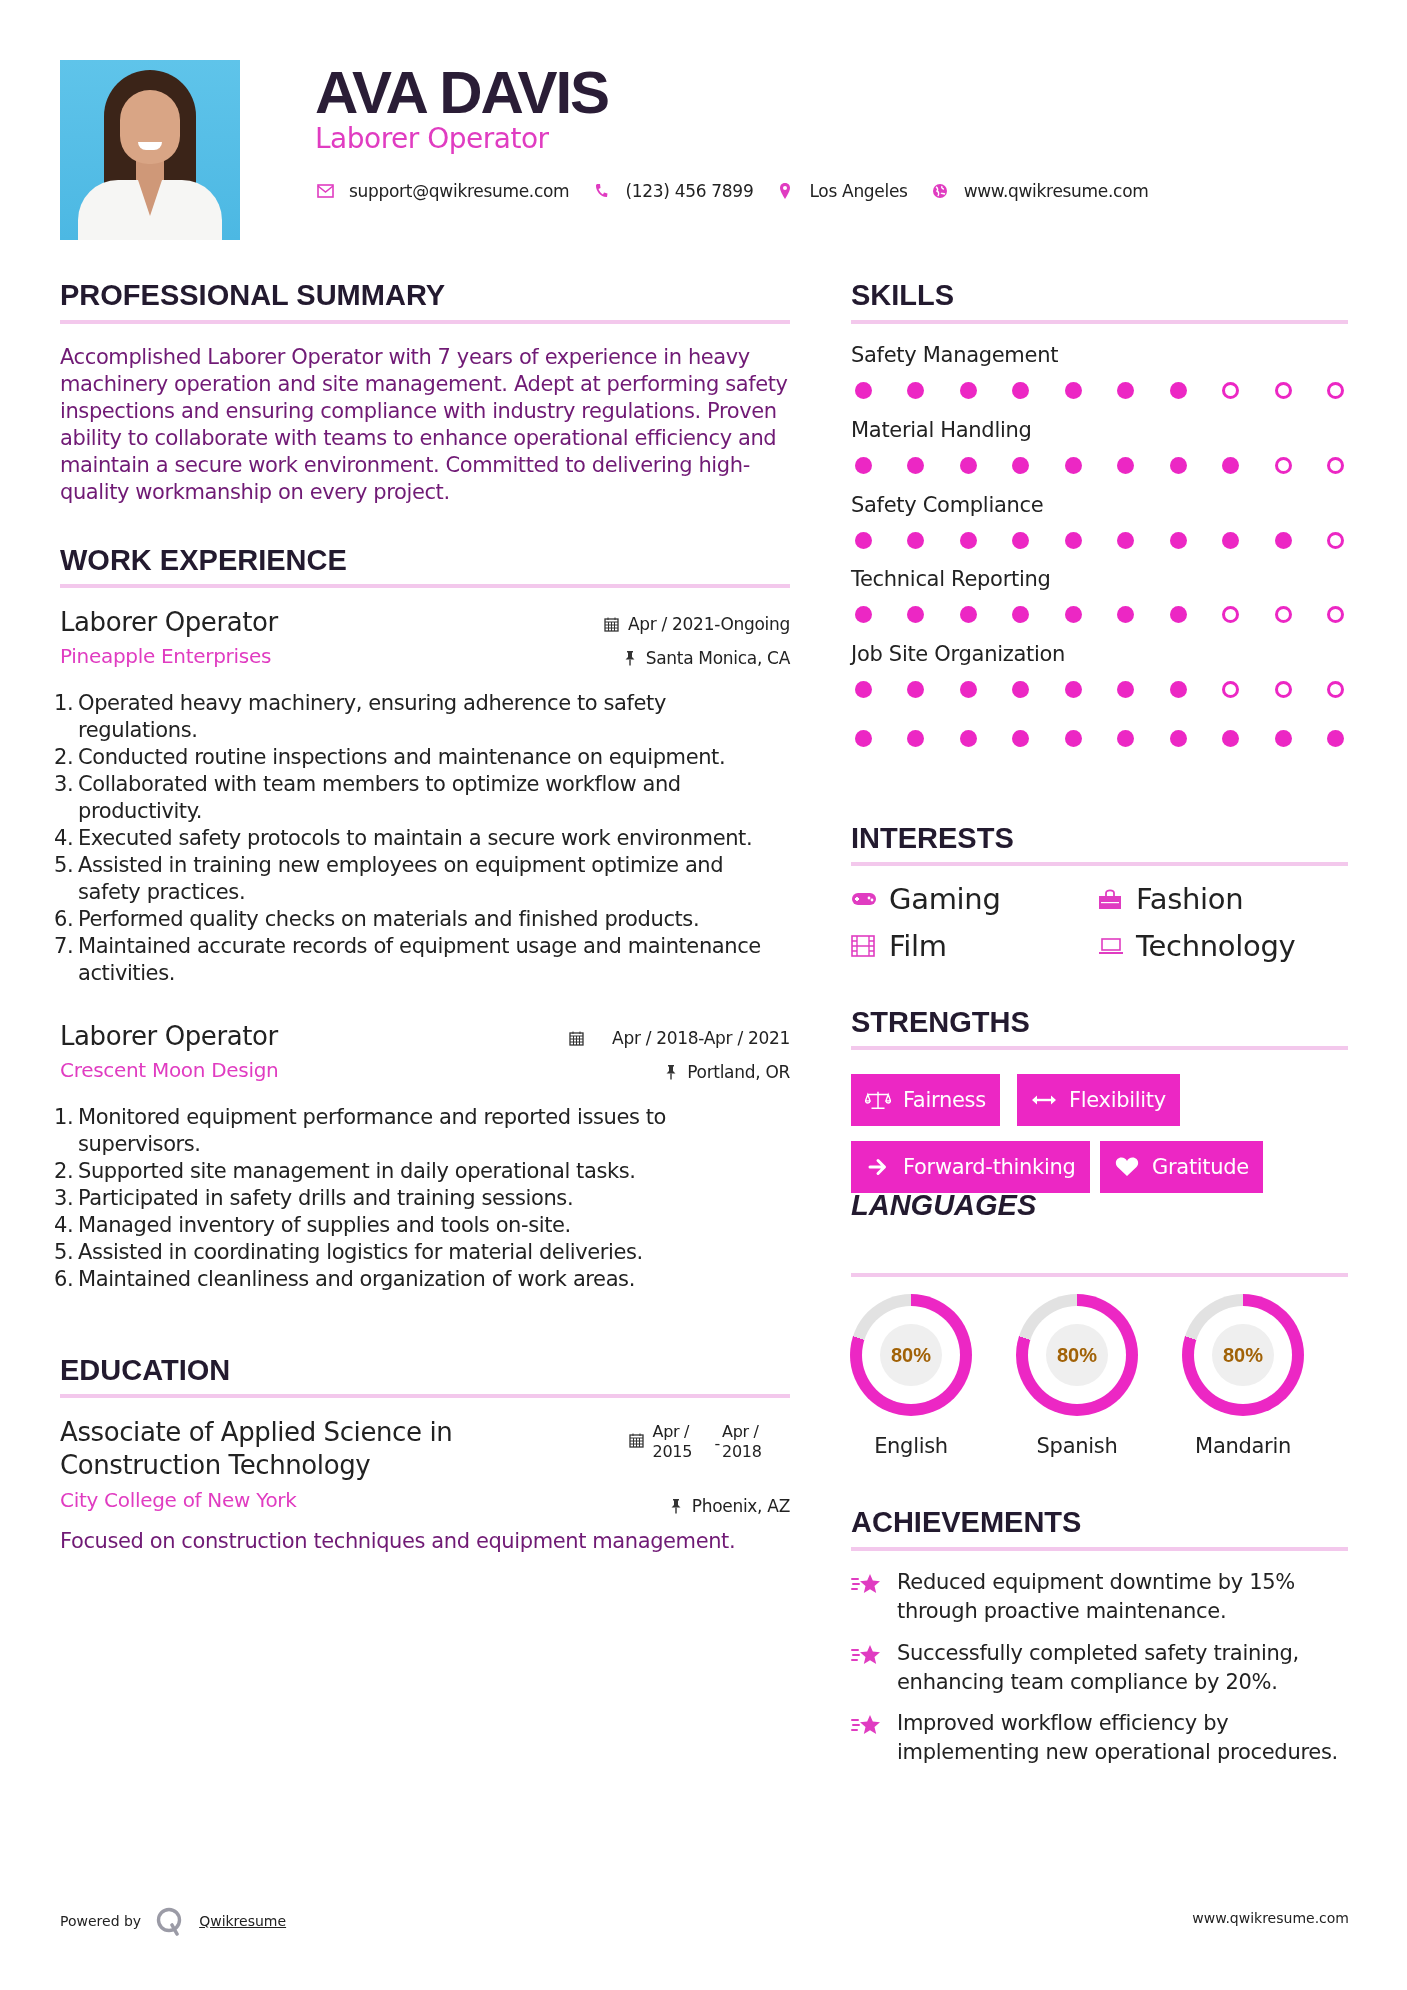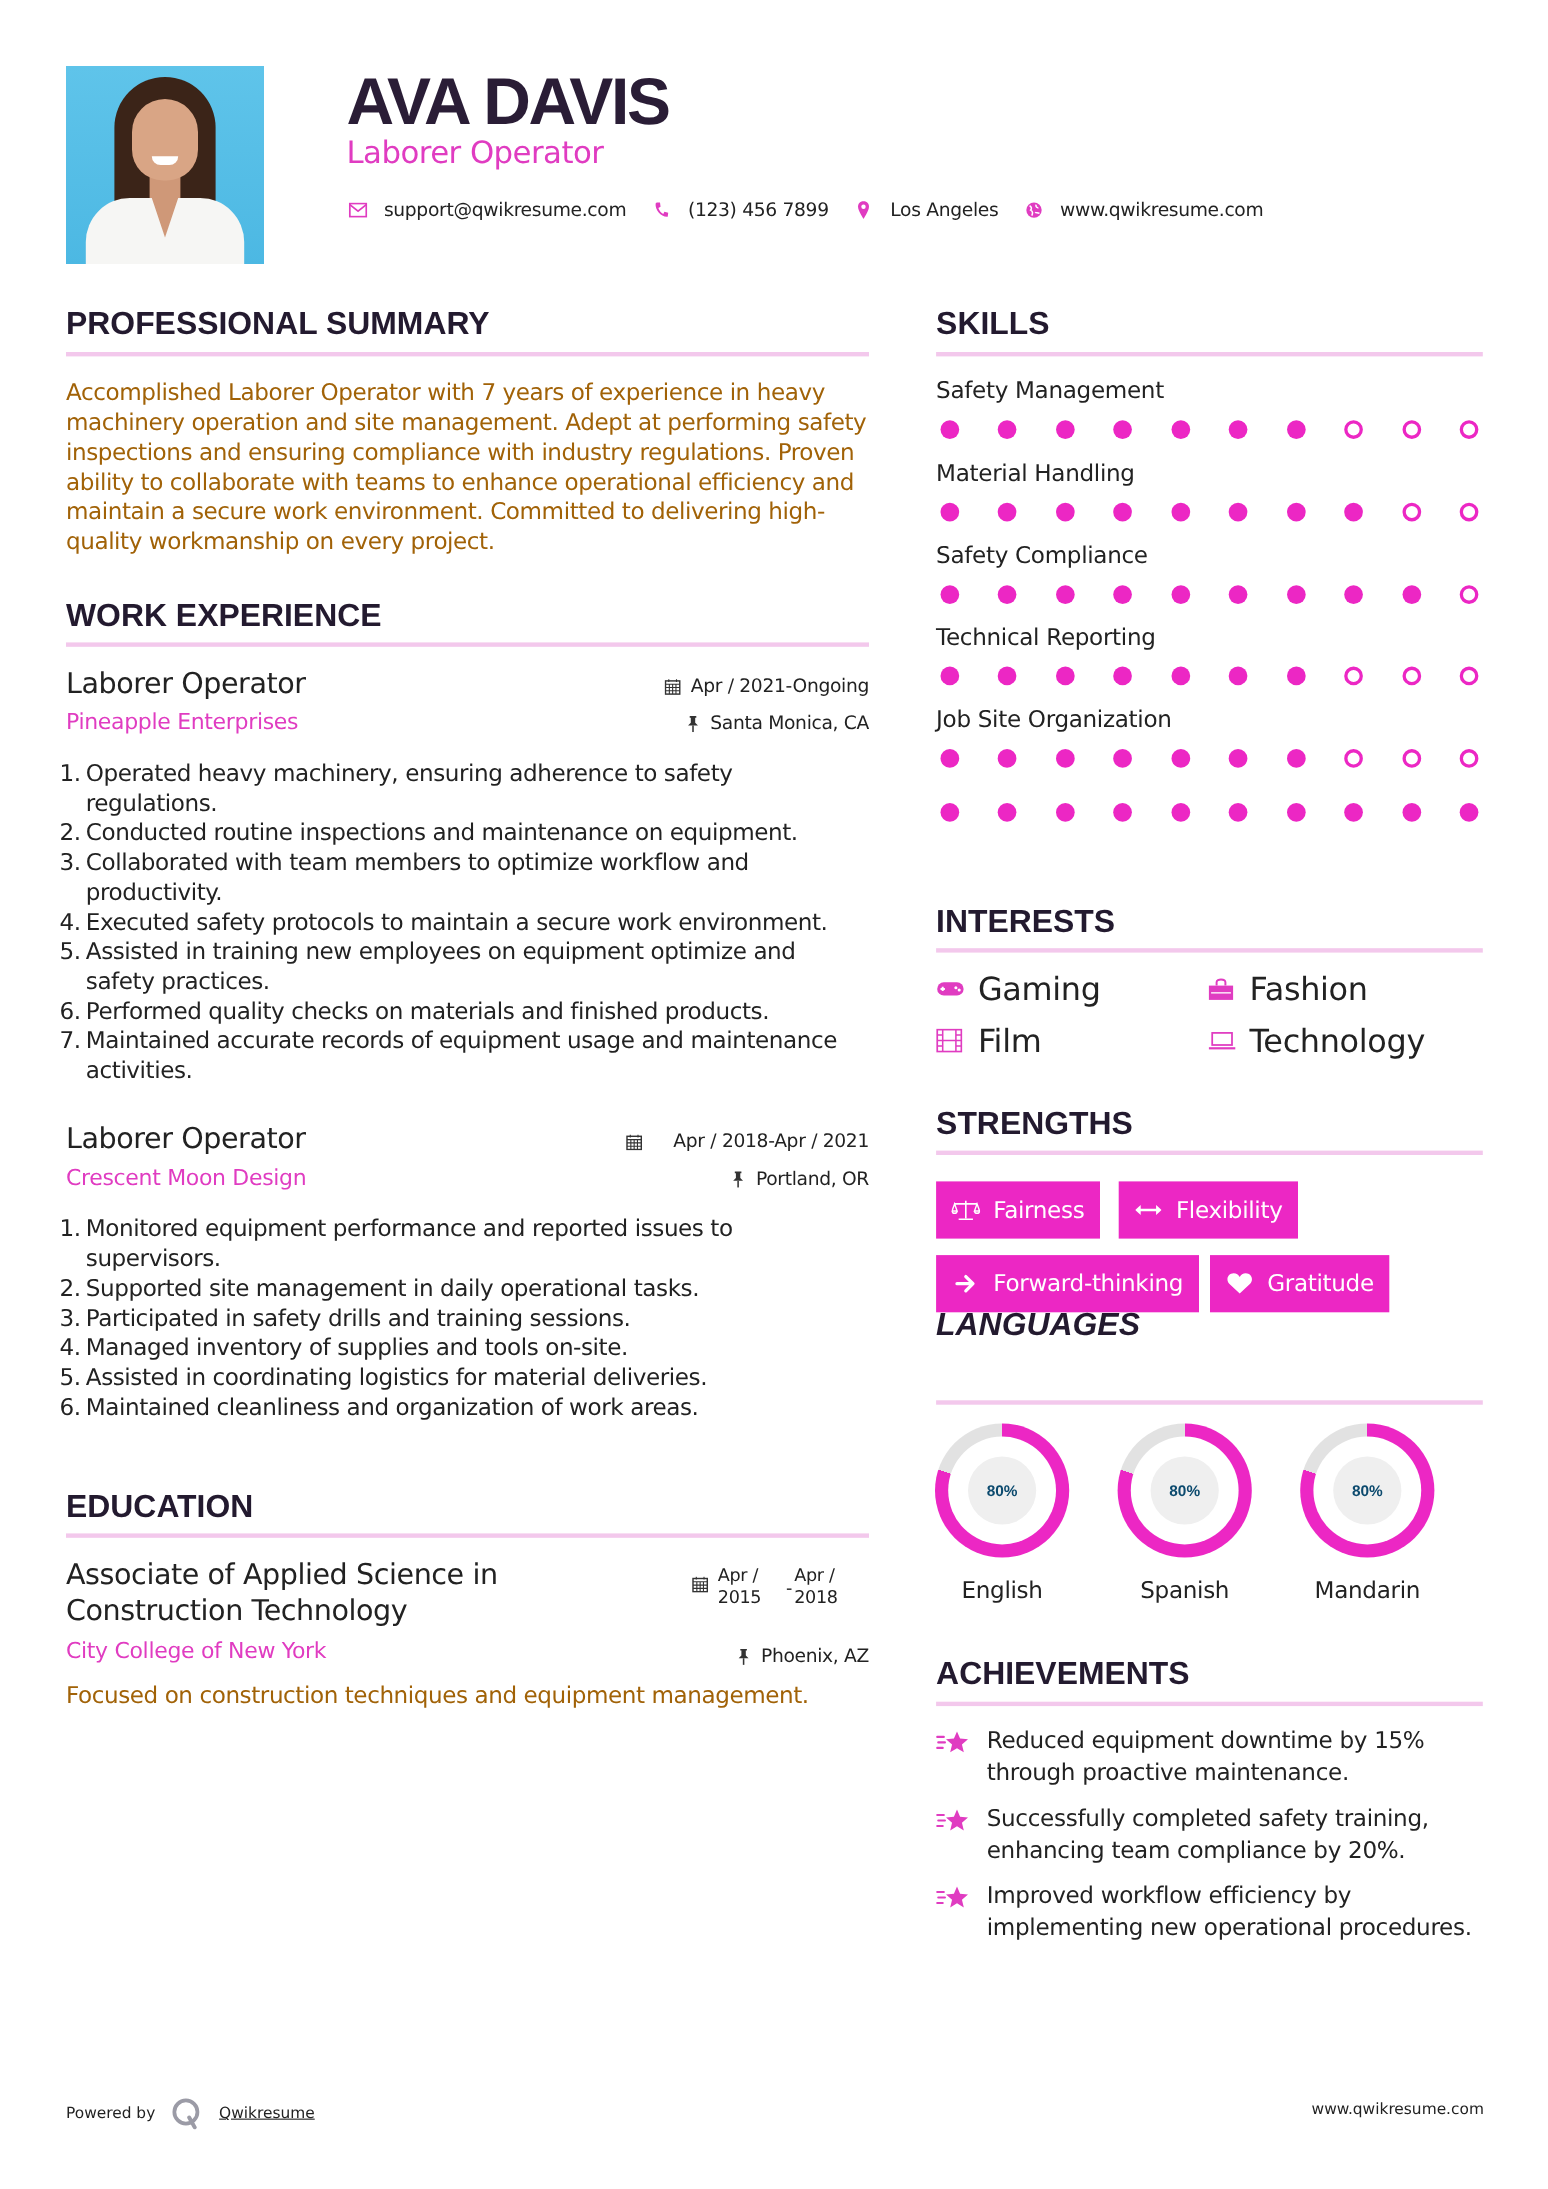--- a/index.html
+++ b/index.html
@@ -19,21 +19,21 @@
   .name { left: 315px; top: 58px; font-family: "Liberation Sans", sans-serif; font-weight: bold; font-size: 60px; letter-spacing: -2px; color: #2a1d36; line-height: 70px; }
   .title { left: 315px; top: 122px; font-size: 28px; color: #e03cc1; line-height: 34px; font-family: "DejaVu Sans", sans-serif; letter-spacing: -0.5px; }
   .contact { left: 315px; top: 178px; display: flex; align-items: center; font-size: 17px; color: #222; height: 26px; letter-spacing: -0.3px; }
   .contact .ci { display: inline-flex; align-items: center; justify-content: center; width: 20px; height: 20px; margin-right: 14px; color: #e03cc1; }
   .contact .ct { margin-right: 22px; }
 
   
   .sec-h { font-family: "Liberation Sans", sans-serif; font-weight: bold; font-size: 29px; color: #231a2f; line-height: 34px; letter-spacing: 0px; }
   .sec-line { height: 4px; background: #f3c8ec; }
 
-  .body-text { font-size: 21px; line-height: 27px; color: #a16207; letter-spacing: -0.4px; }
+  .body-text { font-size: 21px; line-height: 27px; color: #701a75; letter-spacing: -0.4px; }
 
   
   .left { left: 60px; width: 730px; }
   .job-title { font-size: 26px; color: #222; line-height: 32px; letter-spacing: -0.4px; }
   .company { font-size: 20px; color: #e03cc1; line-height: 28px; letter-spacing: -0.3px; }
   .meta { font-size: 17px; color: #222; display: flex; align-items: center; justify-content: flex-end; letter-spacing: -0.3px; }
   .meta .mi { width: 16px; height: 16px; margin-right: 8px; color: #333; display: inline-flex; align-items: center; justify-content: center; }
   ol.bullets { list-style: none; }
   ol.bullets li { position: relative; padding-left: 18px; font-size: 21px; line-height: 27px; color: #222; letter-spacing: -0.4px; }
   ol.bullets li .num { position: absolute; left: -6px; top: 0; width: 22px; text-align: right; padding-right: 4px; }
@@ -47,21 +47,21 @@
 
   .interest { display: flex; align-items: center; font-size: 29px; color: #222; letter-spacing: -0.3px; }
   .interest .ii { width: 26px; height: 22px; margin-right: 12px; color: #e03cc1; display: inline-flex; align-items: center; }
 
   .badge { position: absolute; height: 52px; background: #ec27c4; color: #ffffff; font-size: 21px; display: flex; align-items: center; padding: 0 14px; letter-spacing: -0.3px; }
   .badge .bi { width: 26px; height: 22px; margin-right: 12px; display: inline-flex; align-items: center; justify-content: center; color: #fff; }
 
   .lang { position: absolute; width: 122px; text-align: center; }
   .donut { position: relative; width: 122px; height: 122px; border-radius: 50%; }
   .donut .hole { position: absolute; left: 12px; top: 12px; width: 98px; height: 98px; border-radius: 50%; background: #fff; }
-  .donut .inner { position: absolute; left: 30px; top: 30px; width: 62px; height: 62px; border-radius: 50%; background: #efefef; display: flex; align-items: center; justify-content: center; font-family: "Liberation Sans", sans-serif; font-weight: bold; font-size: 14px; color: #0c4a6e; }
+  .donut .inner { position: absolute; left: 30px; top: 30px; width: 62px; height: 62px; border-radius: 50%; background: #efefef; display: flex; align-items: center; justify-content: center; font-family: "Liberation Sans", sans-serif; font-weight: bold; font-size: 20px; color: #a16207; }
   .lang-label { margin-top: 18px; font-size: 21px; color: #222; letter-spacing: -0.3px; }
 
   .ach { display: flex; align-items: flex-start; }
   .ach .ai { width: 32px; height: 30px; margin-right: 14px; flex: none; margin-top: 2px; }
   .ach .at { font-size: 21px; line-height: 29px; color: #222; letter-spacing: -0.3px; }
 
   .footer-left { left: 60px; top: 1906px; display: flex; align-items: center; font-size: 14px; color: #222; }
   .footer-left .qlogo { width: 30px; height: 30px; margin: 0 14px 0 14px; }
   .footer-left .flink { text-decoration: underline; }
   .footer-right { right: 58px; top: 1910px; font-size: 14px; color: #222; }

